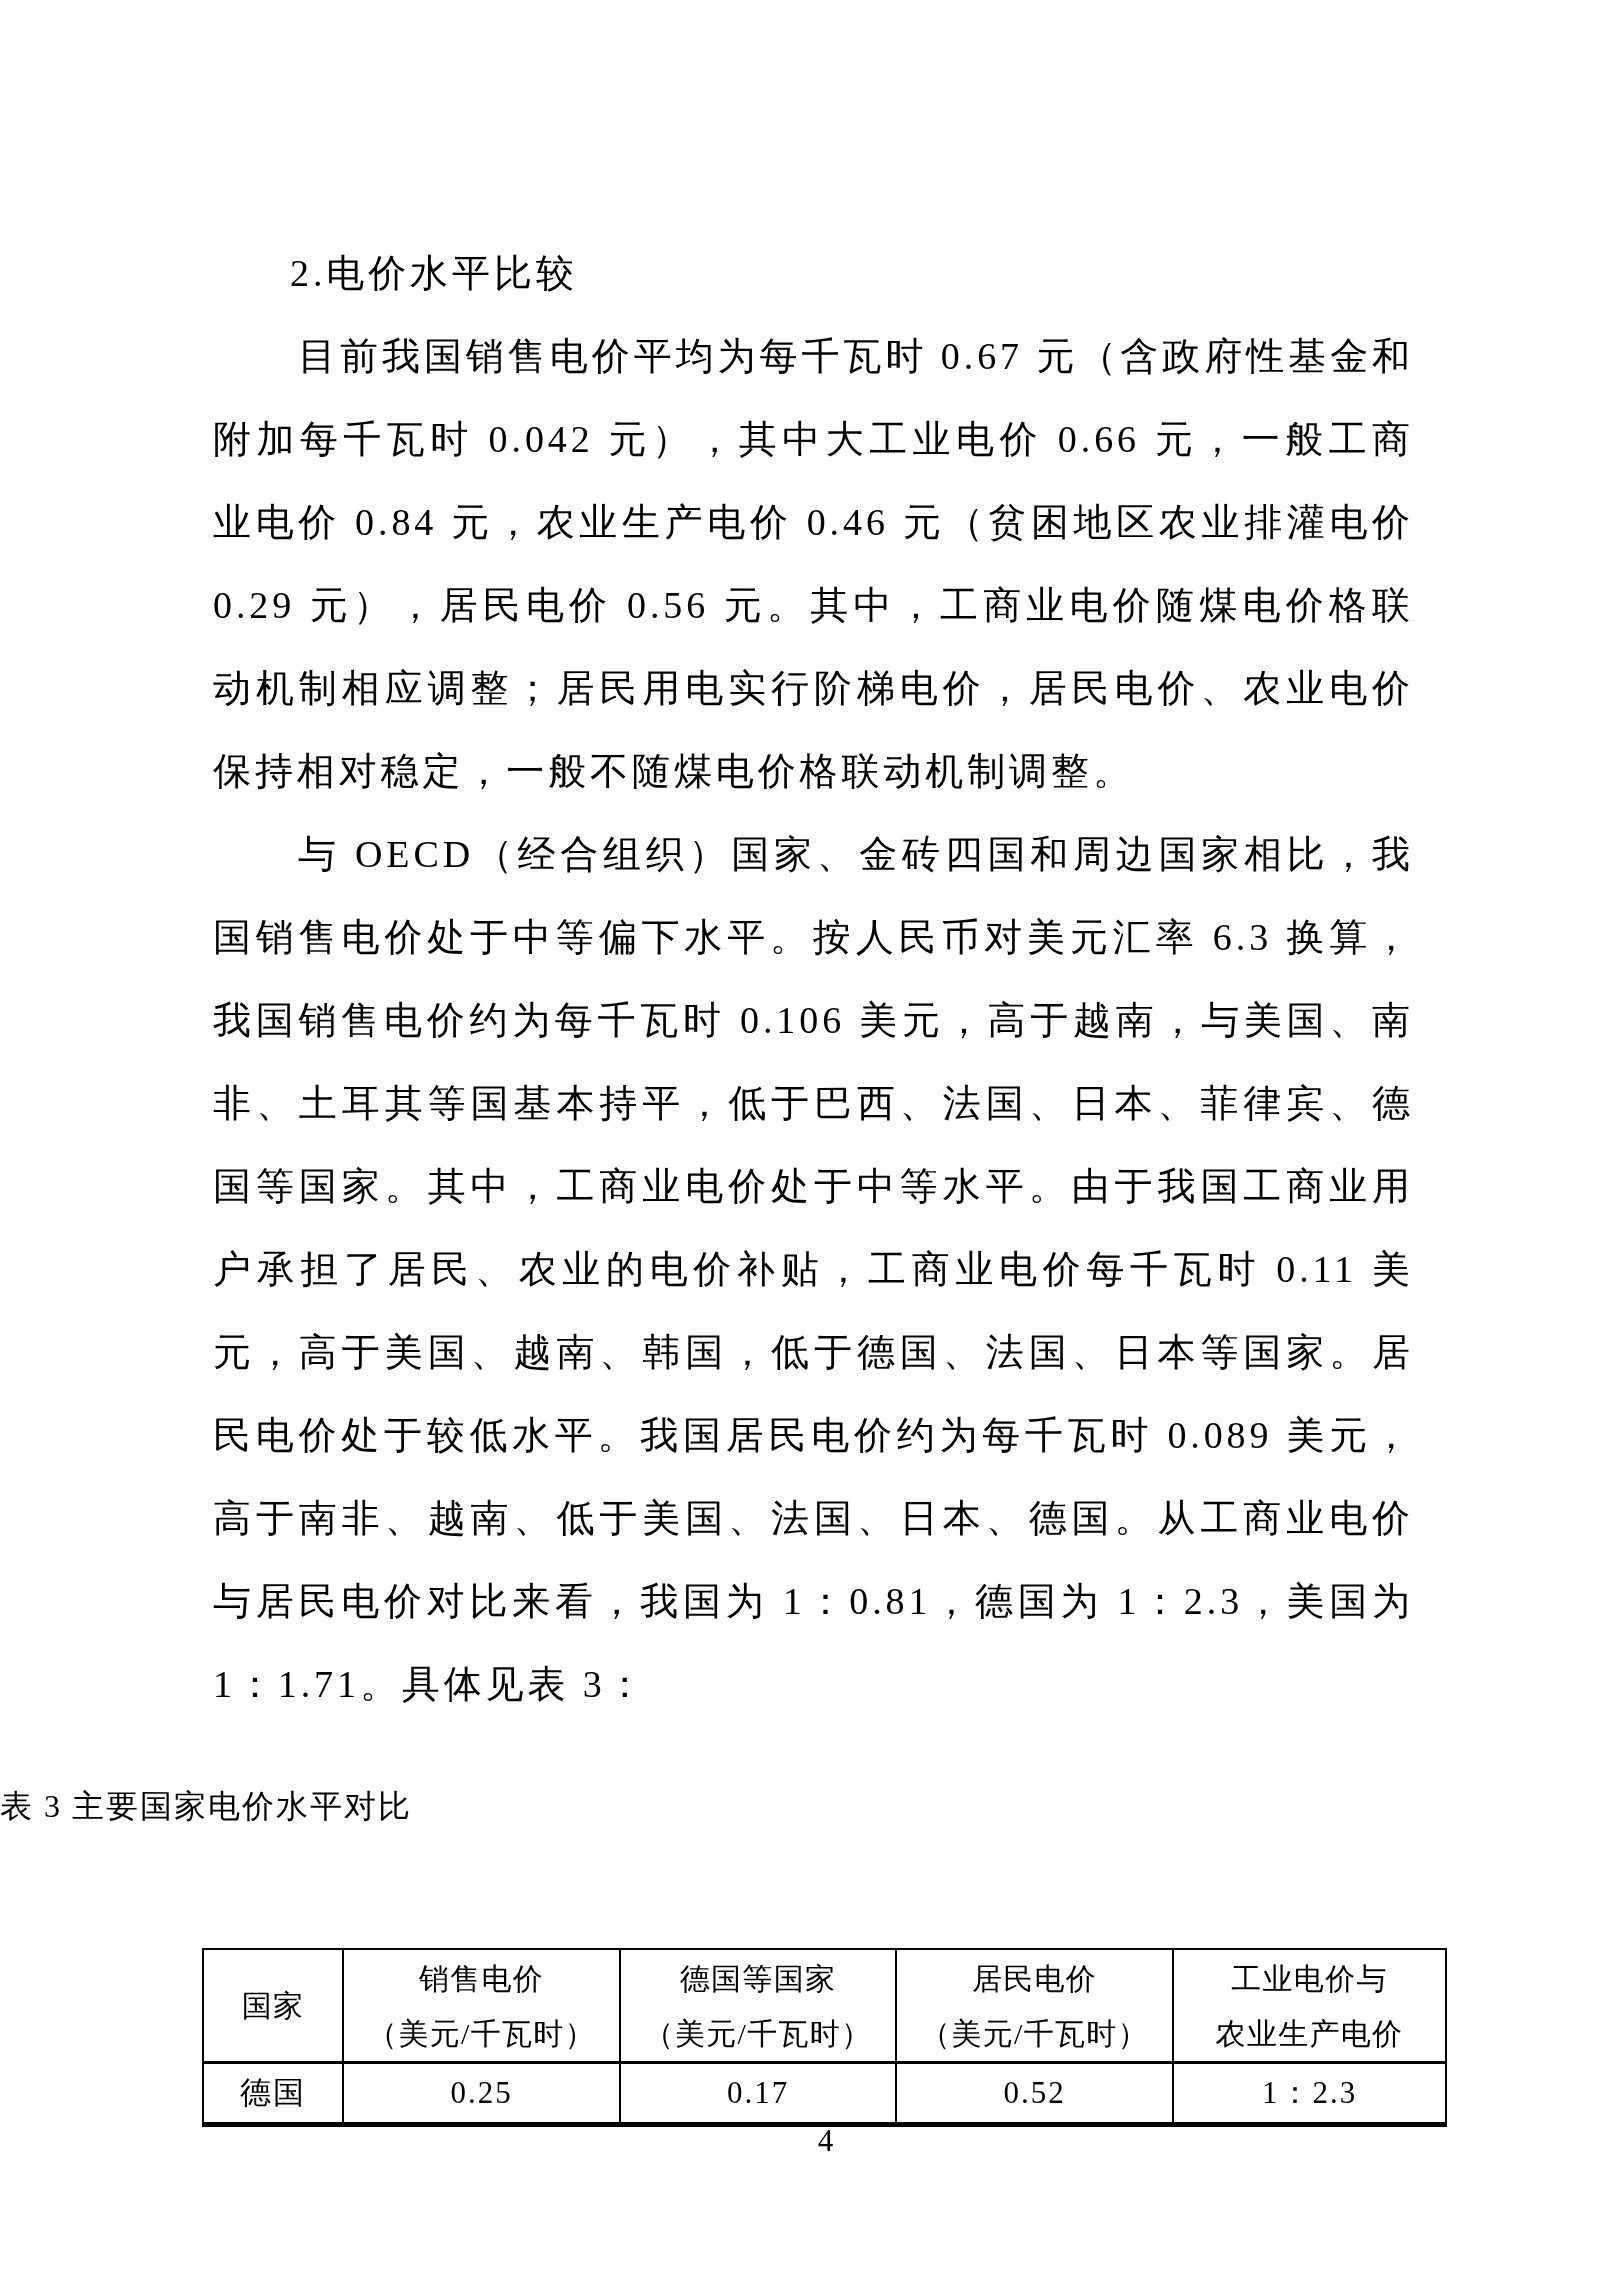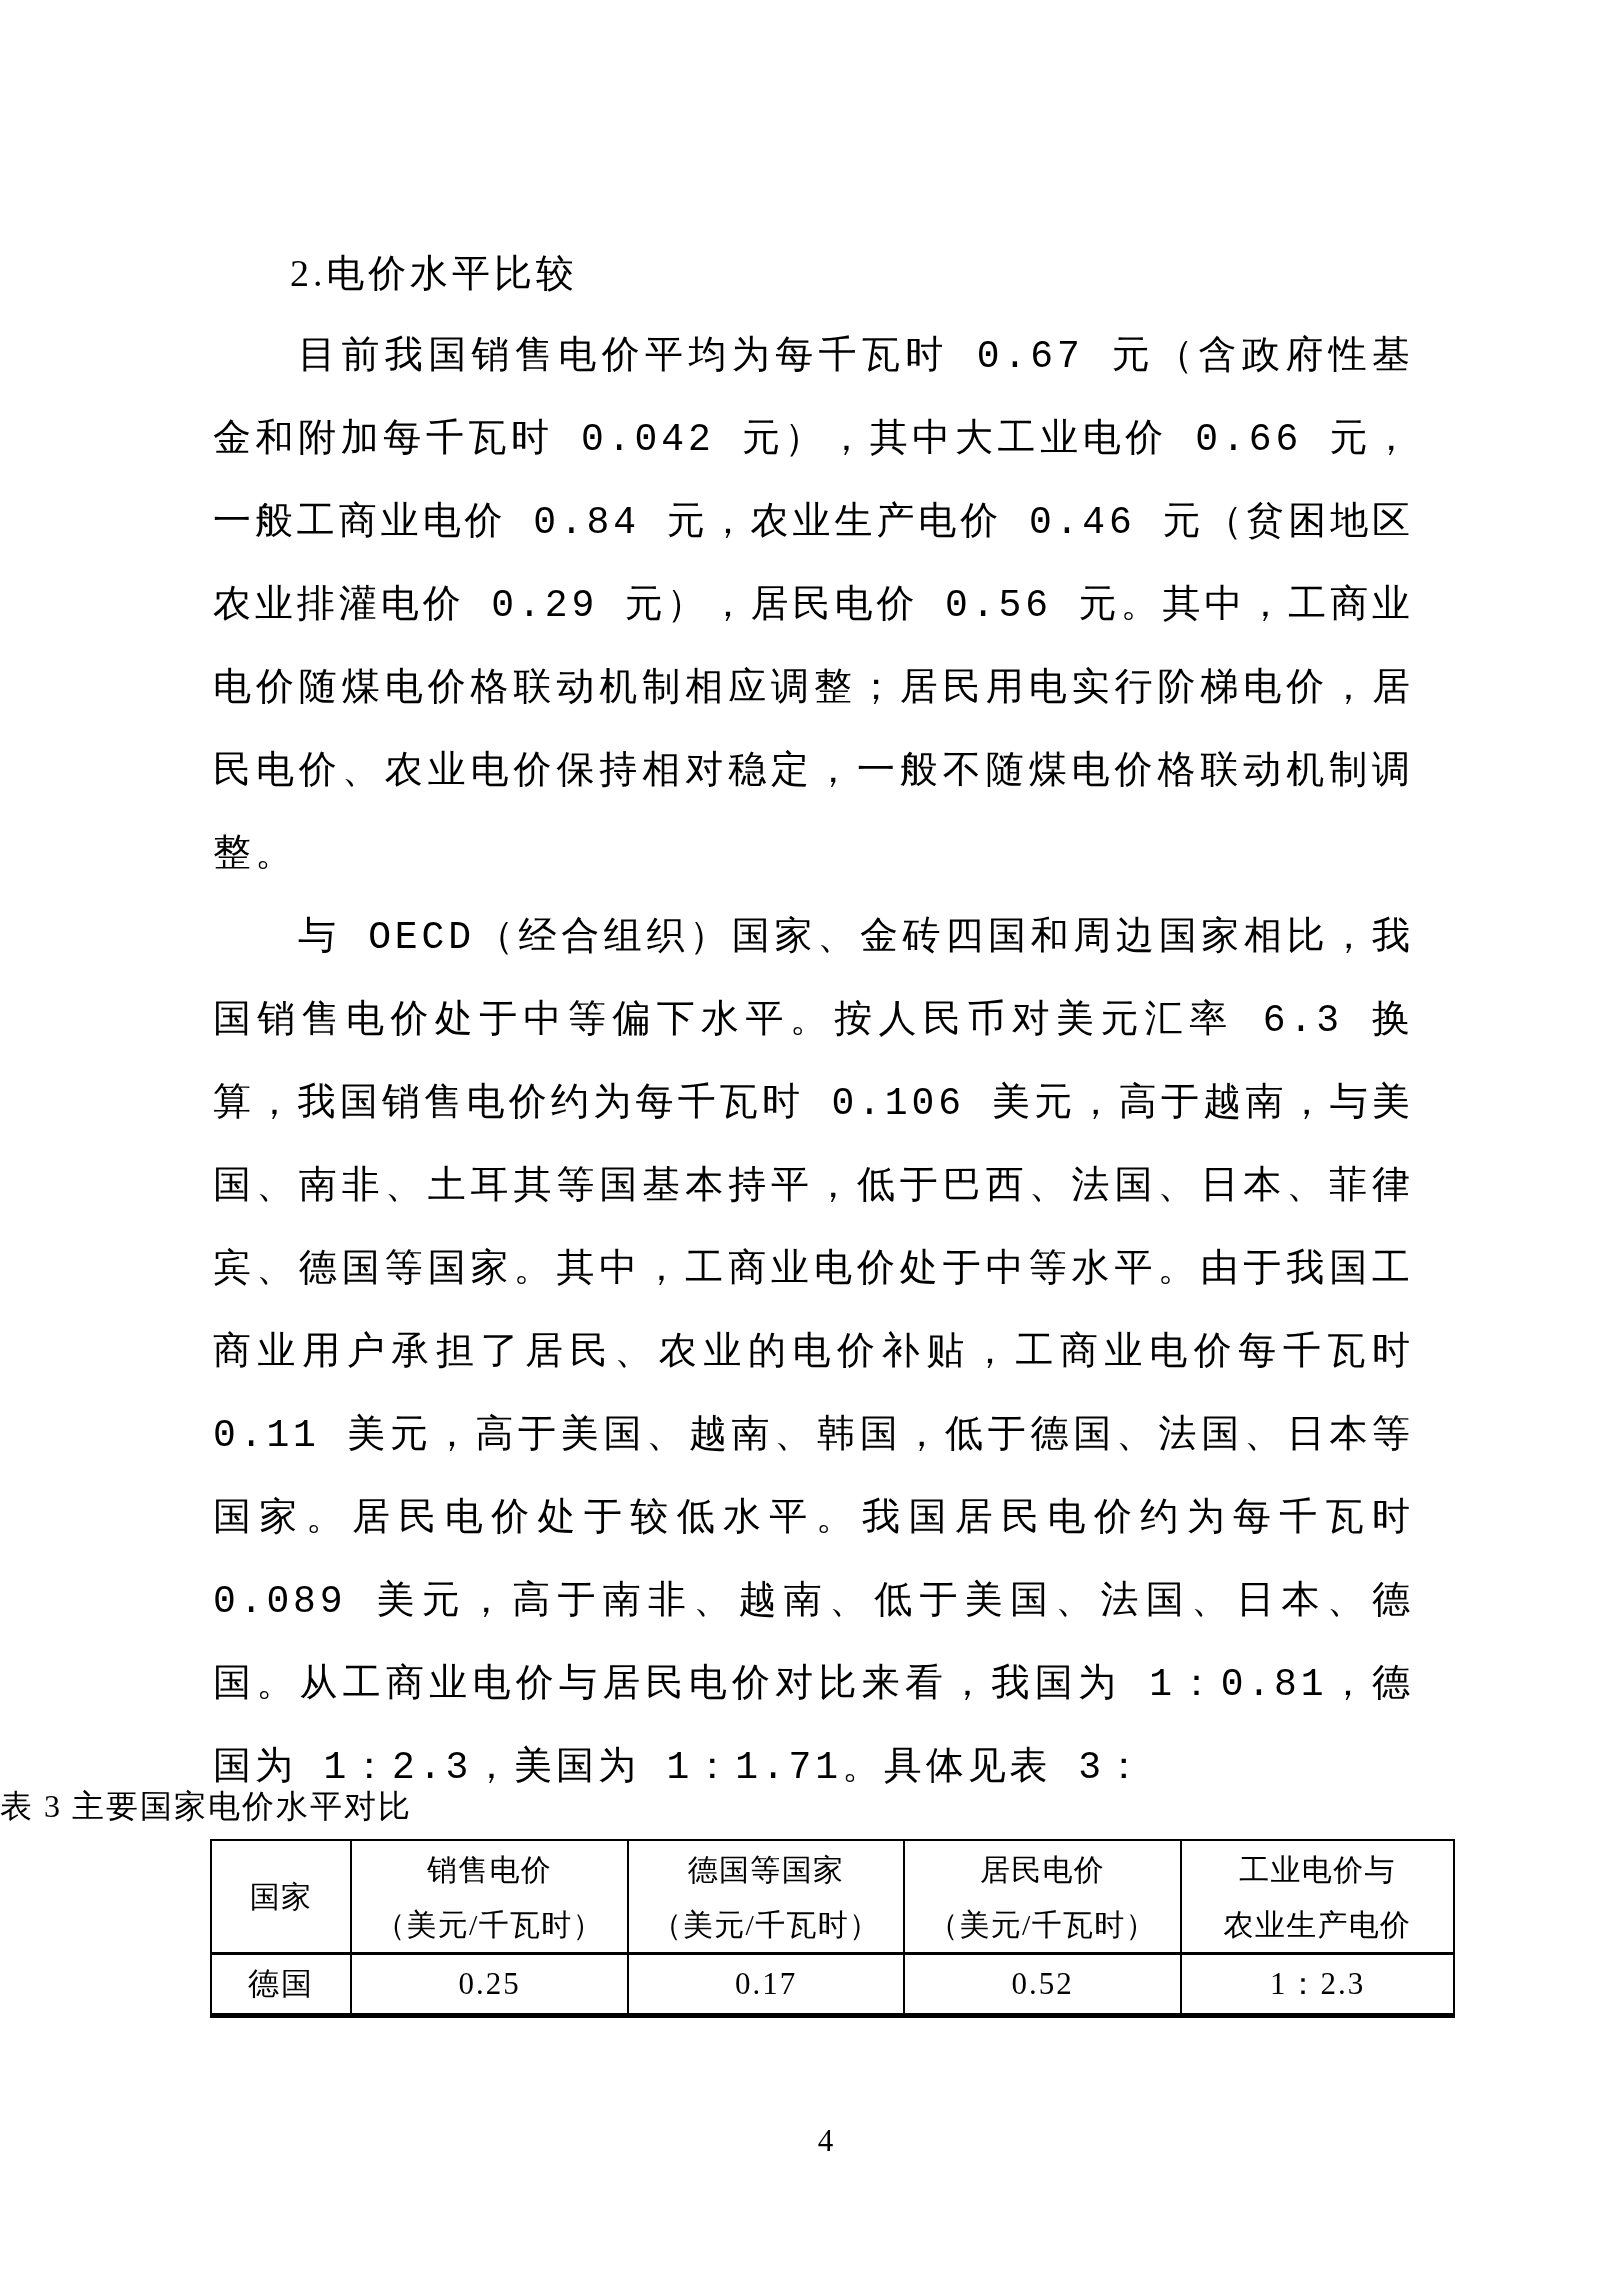--- a/index.html
+++ b/index.html
@@ -33,46 +33,44 @@
     text-indent: 77px;
     white-space: nowrap;
   }
   .para {
     margin: 0;
     font-size: 38px;
     line-height: 83px;
     letter-spacing: 3.9px;
     text-align: justify;
     text-indent: 85px;
-    font-family: Liberation Mono, monospace;
   }
   
   .table-caption {
     position: absolute;
     left: 0;
     right: 0;
     top: 1788px;
     text-align: left;
     font-size: 32px;
     line-height: 37px;
     letter-spacing: 2px;
   }
   
   table.price-table {
     position: absolute;
     left: 202px;
-    top: 1839px;
+    top: 1948px;
     width: 1243px;
     table-layout: fixed;
     border-collapse: collapse;
     border-top: 2.6px solid #000;
     border-left: 2.6px solid #000;
     border-right: 2.6px solid #000;
     border-bottom: 5.2px solid #000;
-    margin-left: 8px;
   }
   table.price-table th,
   table.price-table td {
     border: 2.6px solid #000;
     padding: 0;
     font-weight: normal;
     text-align: center;
     vertical-align: middle;
   }
   table.price-table thead th {

